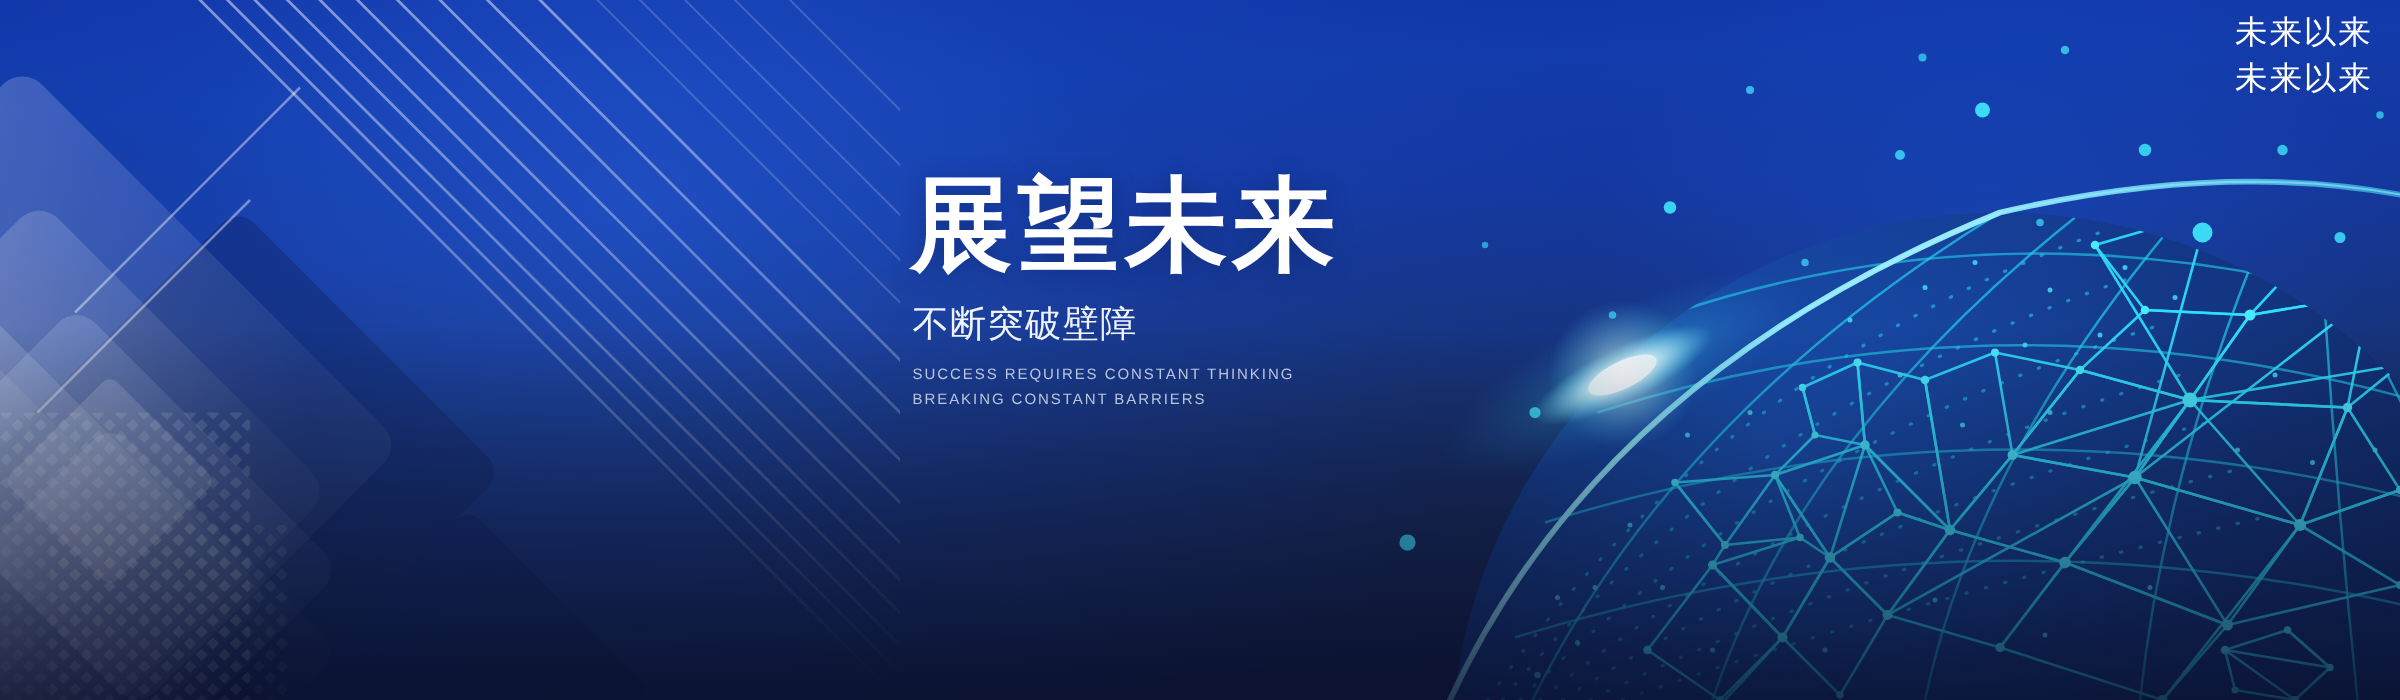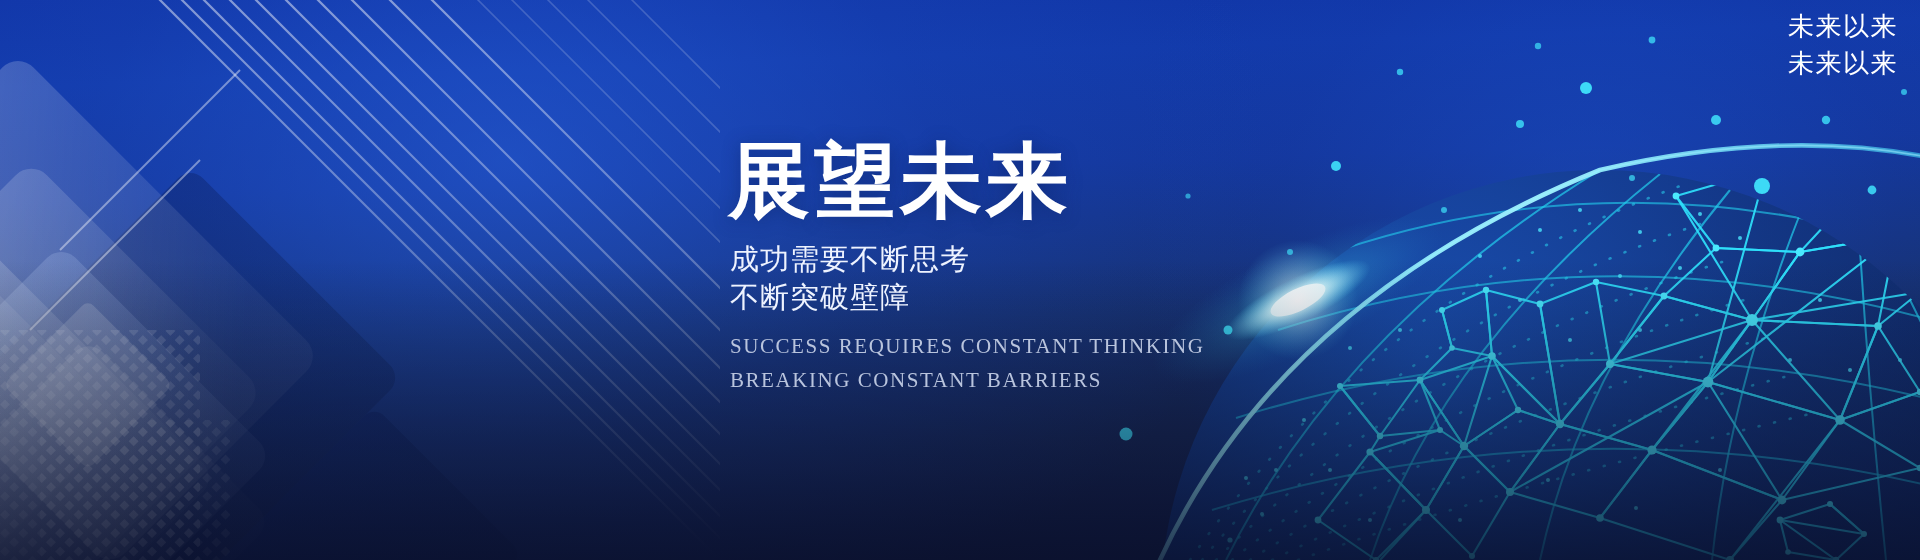--- a/index.html
+++ b/index.html
@@ -88,25 +88,25 @@
     font-size: 29px;
     line-height: 1.32;
     font-weight: 400;
     letter-spacing: 1px;
     font-family: "DejaVu Sans", "Liberation Sans", sans-serif;
   }
   .sub-cn div { white-space: nowrap; }
   .sub-en {
     margin: 12px 0 0 2px;
     color: #b9c4dd;
-    font-size: 21px;
+    font-size: 12px;
     line-height: 1.62;
     font-weight: 400;
     letter-spacing: 1.55px;
-    font-family: Liberation Serif, serif;
+    font-family: Liberation Sans, sans-serif;
   }
   .sub-en div { white-space: nowrap; }
 
   
   .corner-slogan {
     position: absolute;
     right: 22px;
     top: 8px;
     text-align: right;
     color: #ffffff;
@@ -445,21 +445,20 @@
         </g>
       </g>
     </svg>
   </div>
 
   <div class="vignette-bottom"></div>
 
   <div class="copy">
     <h1 class="title-cn">展望未来</h1>
     <div class="sub-cn">
-      <div>成功需要不断思考</div>
       <div>不断突破壁障</div>
     </div>
     <div class="sub-en">
       <div>SUCCESS REQUIRES CONSTANT THINKING</div>
       <div>BREAKING CONSTANT BARRIERS</div>
     </div>
   </div>
 
   <div class="corner-slogan">
     <div>未来以来</div>

